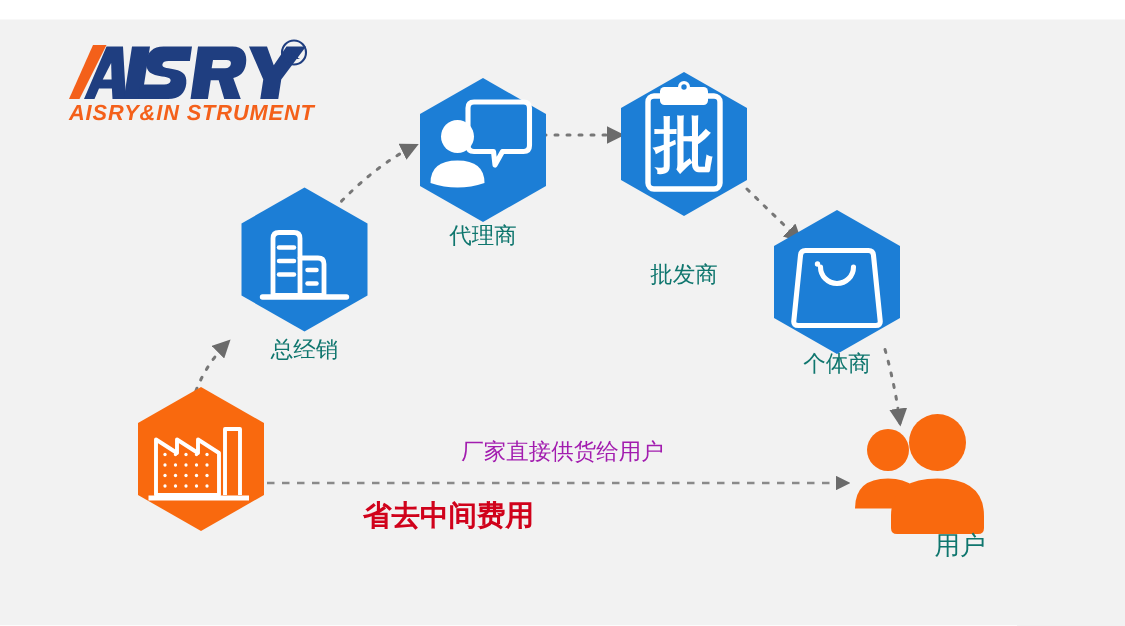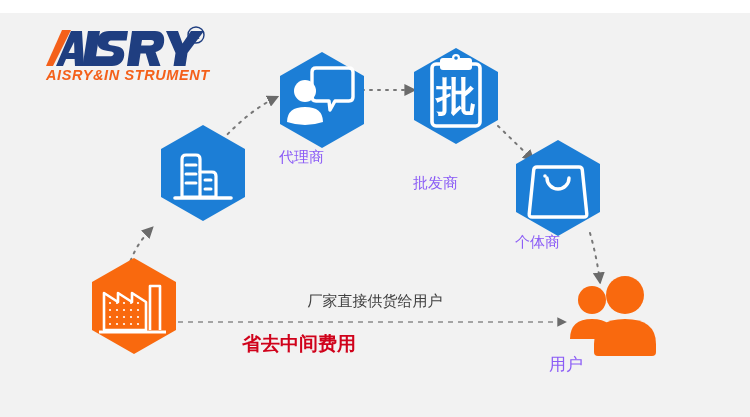--- a/index.html
+++ b/index.html
@@ -37,38 +37,39 @@
     left: 24px;
     top: 26px;
     width: 190px;
     height: 58px;
   }
   .logo-svg { display: block; }
 
   
   .node-label {
     position: absolute;
-    color: #8b5cf6;
+    color: #0f766e;
     font-size: 15px;
     line-height: 17px;
+    text-align: center;
     white-space: nowrap;
     font-family: "DejaVu Sans", "Liberation Sans", sans-serif;
   }
   .node-label.big {
     font-size: 17px;
   }
 
   
   #caption-top {
     position: absolute;
     left: 0;
     top: 292px;
     width: 750px;
     text-align: center;
-    color: #404040;
+    color: #a21caf;
     font-size: 15px;
     white-space: nowrap;
     font-family: "DejaVu Sans", "Liberation Sans", sans-serif;
   }
   #caption-bottom {
     position: absolute;
     left: 0;
     top: 331px;
     width: 598px;
     text-align: center;
@@ -220,27 +221,28 @@
 
         <circle cx="592" cy="300" r="14"></circle>
         <path d="M570 339 q0-20 22-20 q22 0 22 20 z"></path>
 
         <circle cx="625" cy="295" r="19"></circle>
         <path d="M594 344 q0-25 31-25 q31 0 31 25 v8 q0 4 -4 4 h-54 q-4 0 -4 -4 z"></path>
       </g>
     </g>
   </svg>
 
+  <div class="node-label" style="left:160px; top:225px; width:86px;">总经销</div>
 
   <div class="node-label" style="left:279px; top:149px; width:86px;">代理商</div>
 
   <div class="node-label" style="left:413px; top:147px; width:86px;margin-top:28px;">批发商</div>
 
   <div class="node-label" style="left:515px; top:234px; width:86px;">个体商</div>
 
 
-  <div class="node-label big" style="left:549px; top:356px; width:86px;">用户</div>
+  <div class="node-label big" style="left:597px; top:356px; width:86px;">用户</div>
 
   <div id="caption-top">厂家直接供货给用户</div>
 
   <div id="caption-bottom">省去中间费用</div>
 
 </div>
 
 </body></html>

